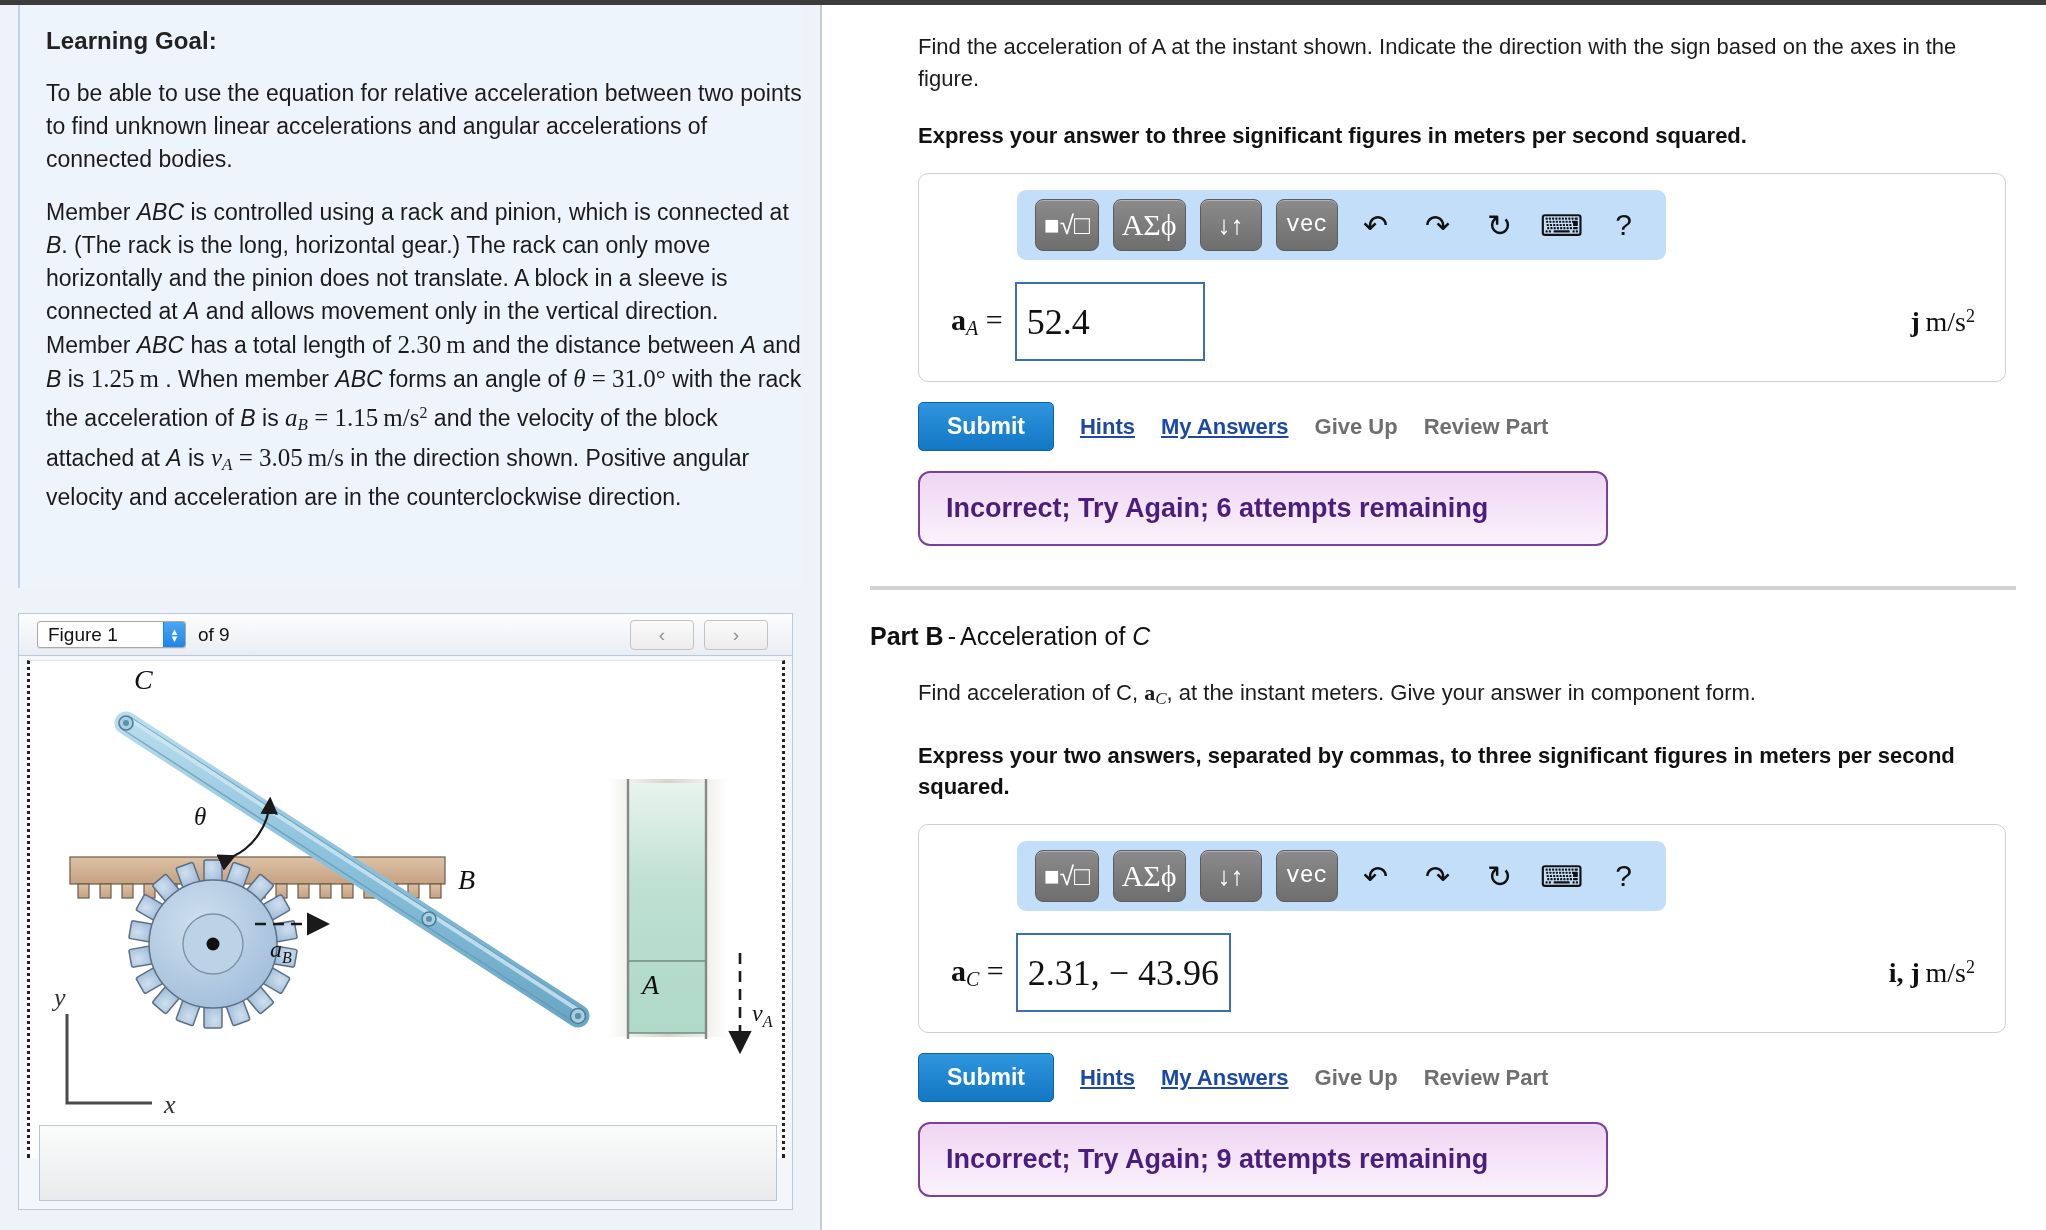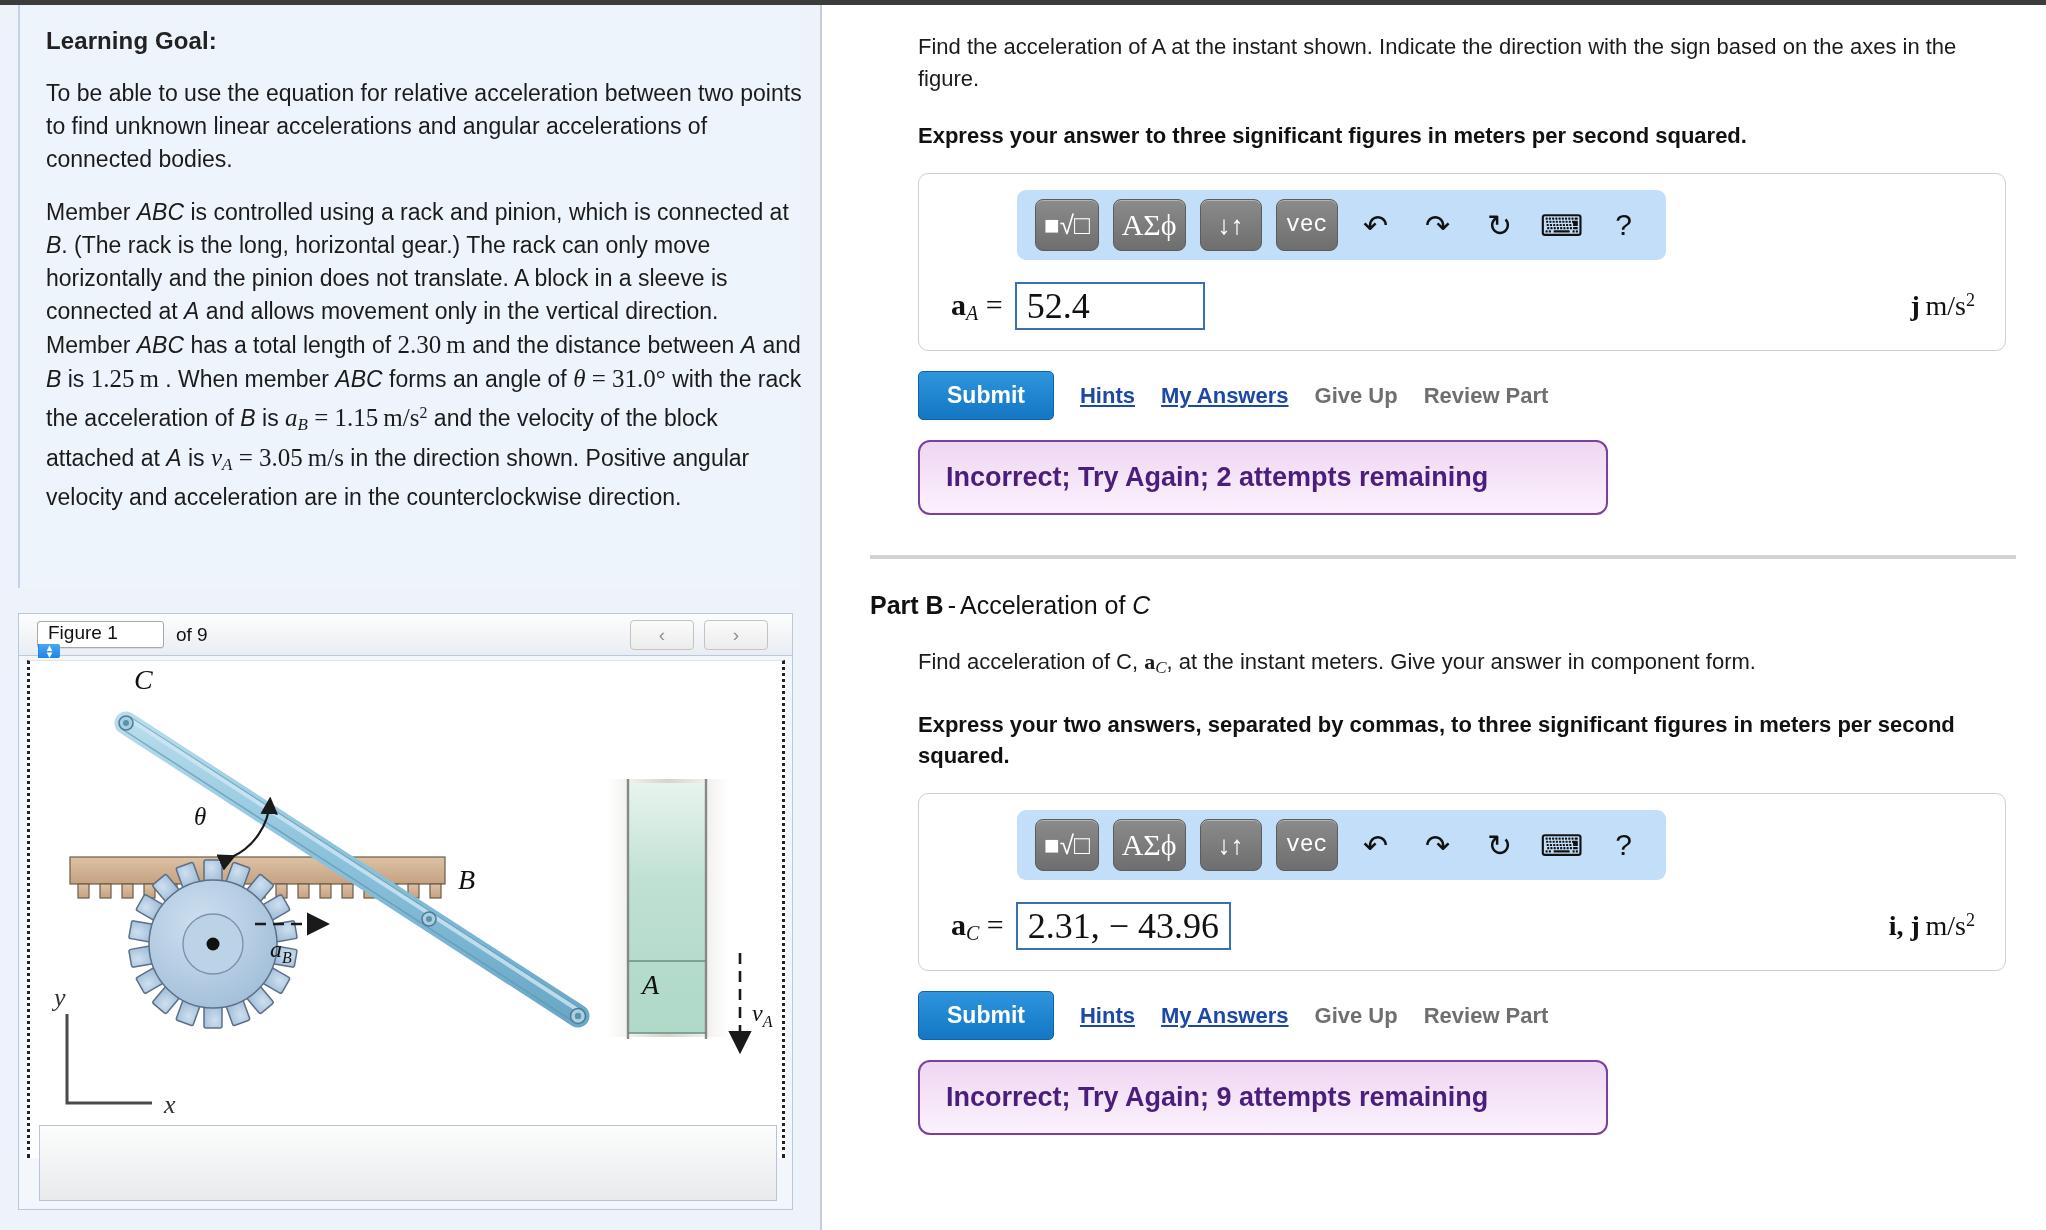--- a/index.html
+++ b/index.html
@@ -63,21 +63,20 @@
     height: 42px; width: 100%;
     background: linear-gradient(#fdfdfd,#e9edf2);
     border-bottom: 1px solid #b9c9dc;
     display: flex; align-items: center; padding: 0 10px;
   }
   .fig-select-wrap {
     position: relative; display: flex; align-items: stretch;
     height: 27px; margin-left: 8px;
     border: 1px solid #a9a9a9; border-radius: 3px; background: #fff;
     box-shadow: 0 1px 0 rgba(0,0,0,.08);
-    flex-direction: column;
   }
   .fig-select-label {
     padding: 0 10px; display: flex; align-items: center;
     font-size: 19px; color: #111; min-width: 125px;
   }
   .fig-select-arrows {
     width: 22px; background: linear-gradient(#4ca6f2,#1e86e8);
     border-left: 1px solid #1e86e8;
     display: flex; flex-direction: column; align-items: center;
     justify-content: center; color: #fff; line-height: 7px;
@@ -161,21 +160,21 @@
     display: flex; align-items: center; margin-top: 22px; padding-left: 12px;
   }
   .ans-label {
     font-family: "Liberation Serif", serif; font-size: 30px; color: #111;
     margin-right: 12px; white-space: nowrap;
   }
   .ans-label .sub { font-size: 20px; vertical-align: -5px; font-style: italic; }
   .ans-label b { font-weight: bold; }
   .ans-input {
     border: 2px solid #3b6fb5; background: #fff;
-    min-width: 190px; height: 48px;
+    min-width: 190px; height: 79px;
     display: flex; align-items: center; padding: 0 10px;
     font-family: "Liberation Serif", serif; font-size: 36px; color: #111;
   }
   .ans-units {
     margin-left: auto; font-family: "Liberation Serif", serif;
     font-size: 28px; color: #111; white-space: nowrap; padding-right: 10px;
   }
   .ans-units b { font-weight: bold; }
   .ans-units .sup { font-size: 18px; vertical-align: 9px; }
   .actions {
@@ -420,21 +419,21 @@
         </div>
 
         <div class="actions">
           <button class="submit-btn">Submit</button>
           <span class="lnk">Hints</span>
           <span class="lnk">My Answers</span>
           <span class="lnk-dim">Give Up</span>
           <span class="lnk-dim">Review Part</span>
         </div>
 
-        <div class="feedback">Incorrect; Try Again; 2 attempts remaining</div>
+        <div class="feedback">Incorrect; Try Again; 6 attempts remaining</div>
       </div>
     </div>
 
     <div class="hr-sep"></div>
 
     <div>
       <p class="part-head">
         <b>Part B</b><span class="dash">-</span><span>Acceleration of <span class="it">C</span></span>
       </p>
 

